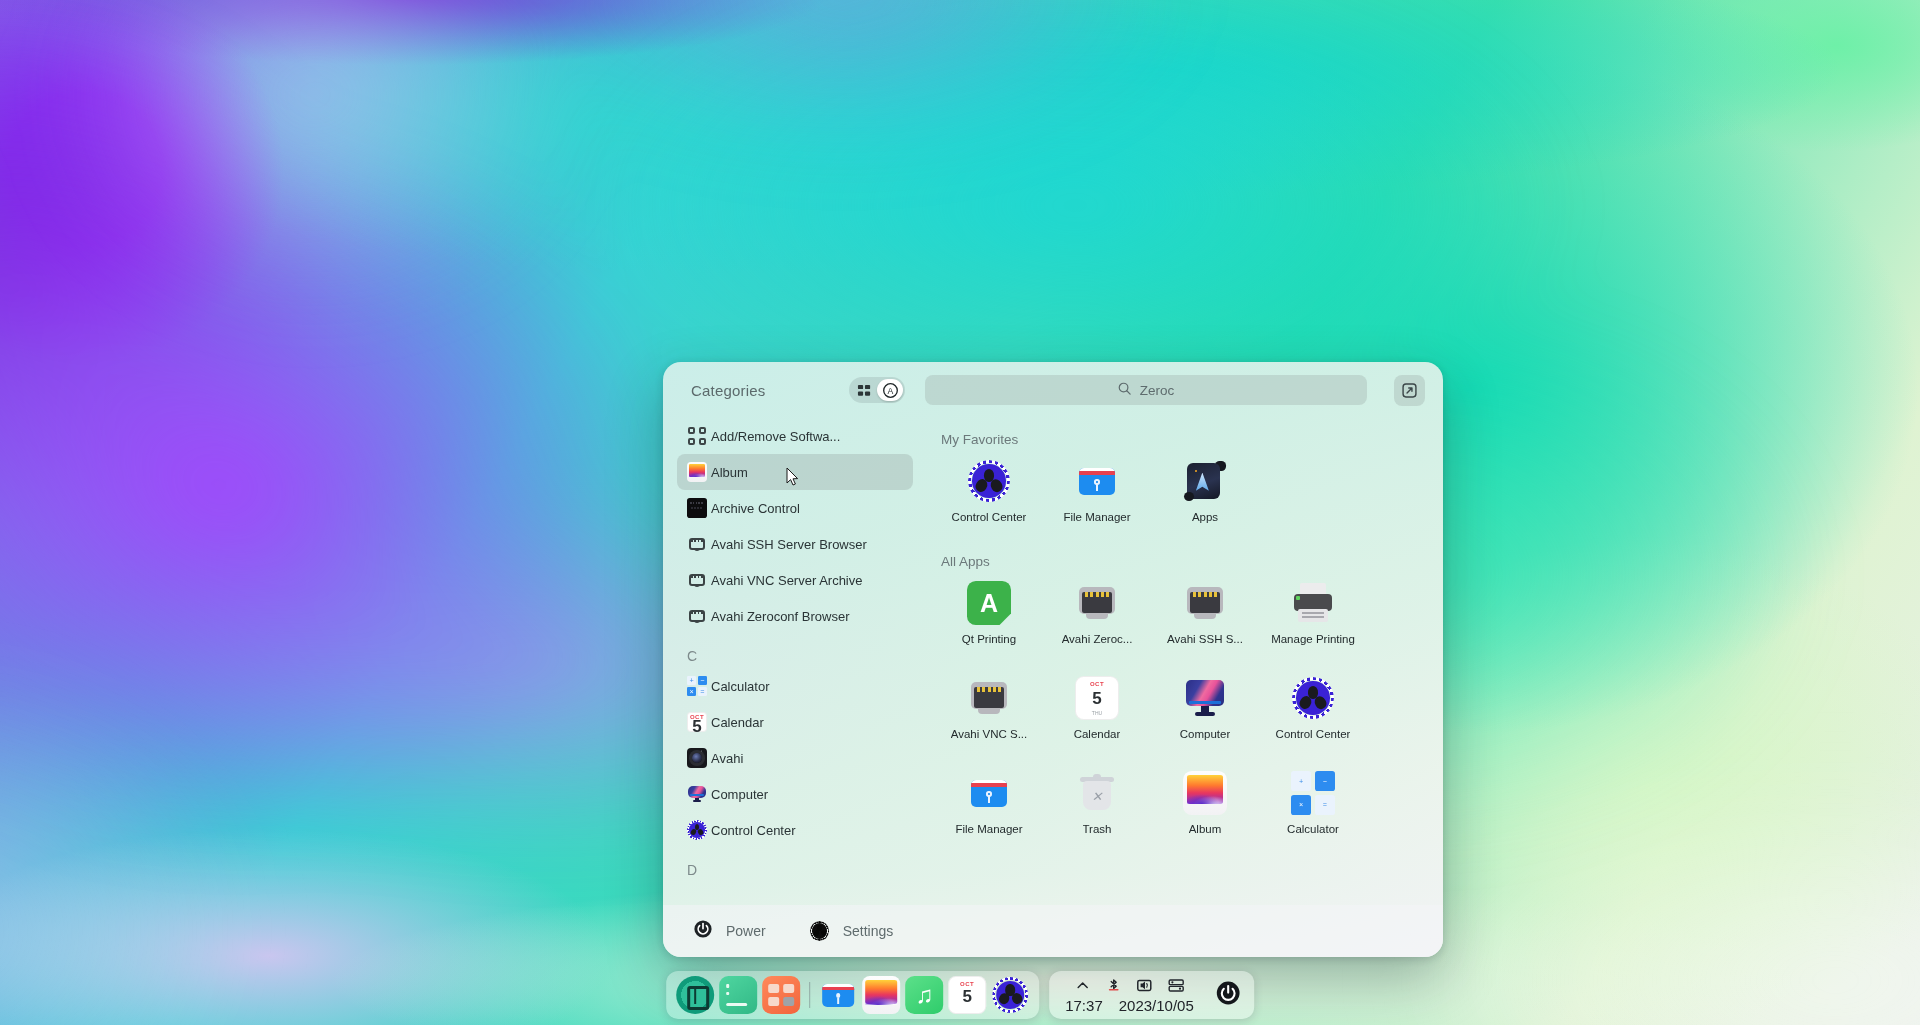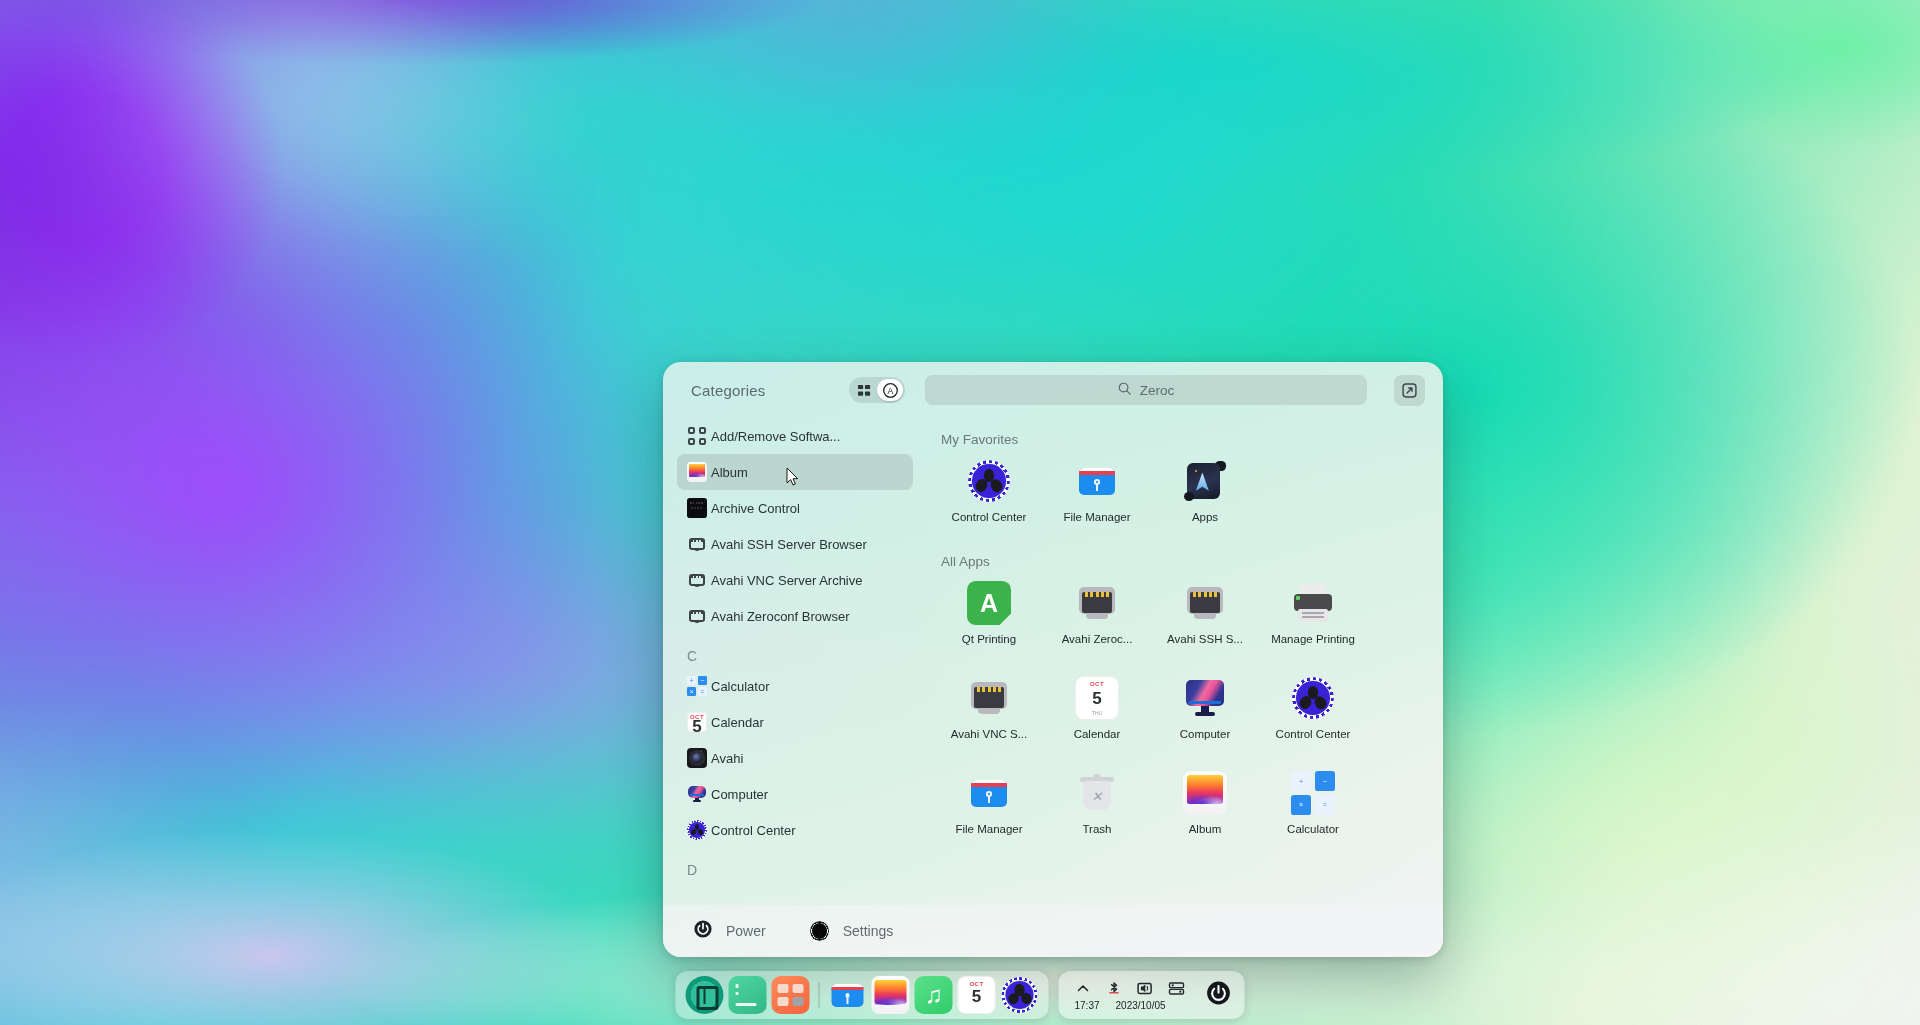--- a/index.html
+++ b/index.html
@@ -352,21 +352,21 @@
   .dock-sep { width:1px; height:26px; background:rgba(70,60,80,.35); margin:0 4px; }
 
   .tray-group {
     height:48px; display:flex; align-items:center; gap:2px;
     padding:0 6px 0 10px; border-radius:12px;
     background:rgba(255,255,255,.40);
     box-shadow:0 2px 10px rgba(60,40,70,.18);
   }
   .tray-icons { display:flex; align-items:center; gap:14px; justify-content:center; }
   .tray-ic { width:17px; height:17px; position:relative; }
-  .tray-row2 { display:flex; align-items:center; gap:16px; font-size:10px; color:#21242a; }
+  .tray-row2 { display:flex; align-items:center; gap:16px; font-size:15px; color:#21242a; }
   .tray-power { width:40px; height:40px; display:flex; align-items:center; justify-content:center; margin-left:6px;}
 
   
   #cursor { position:absolute; left:786px; top:467px; width:13px; height:20px; }
 </style>
 </head>
 <body>
 
 <div id="wallpaper">
   <div class="layer wp-base"></div>

